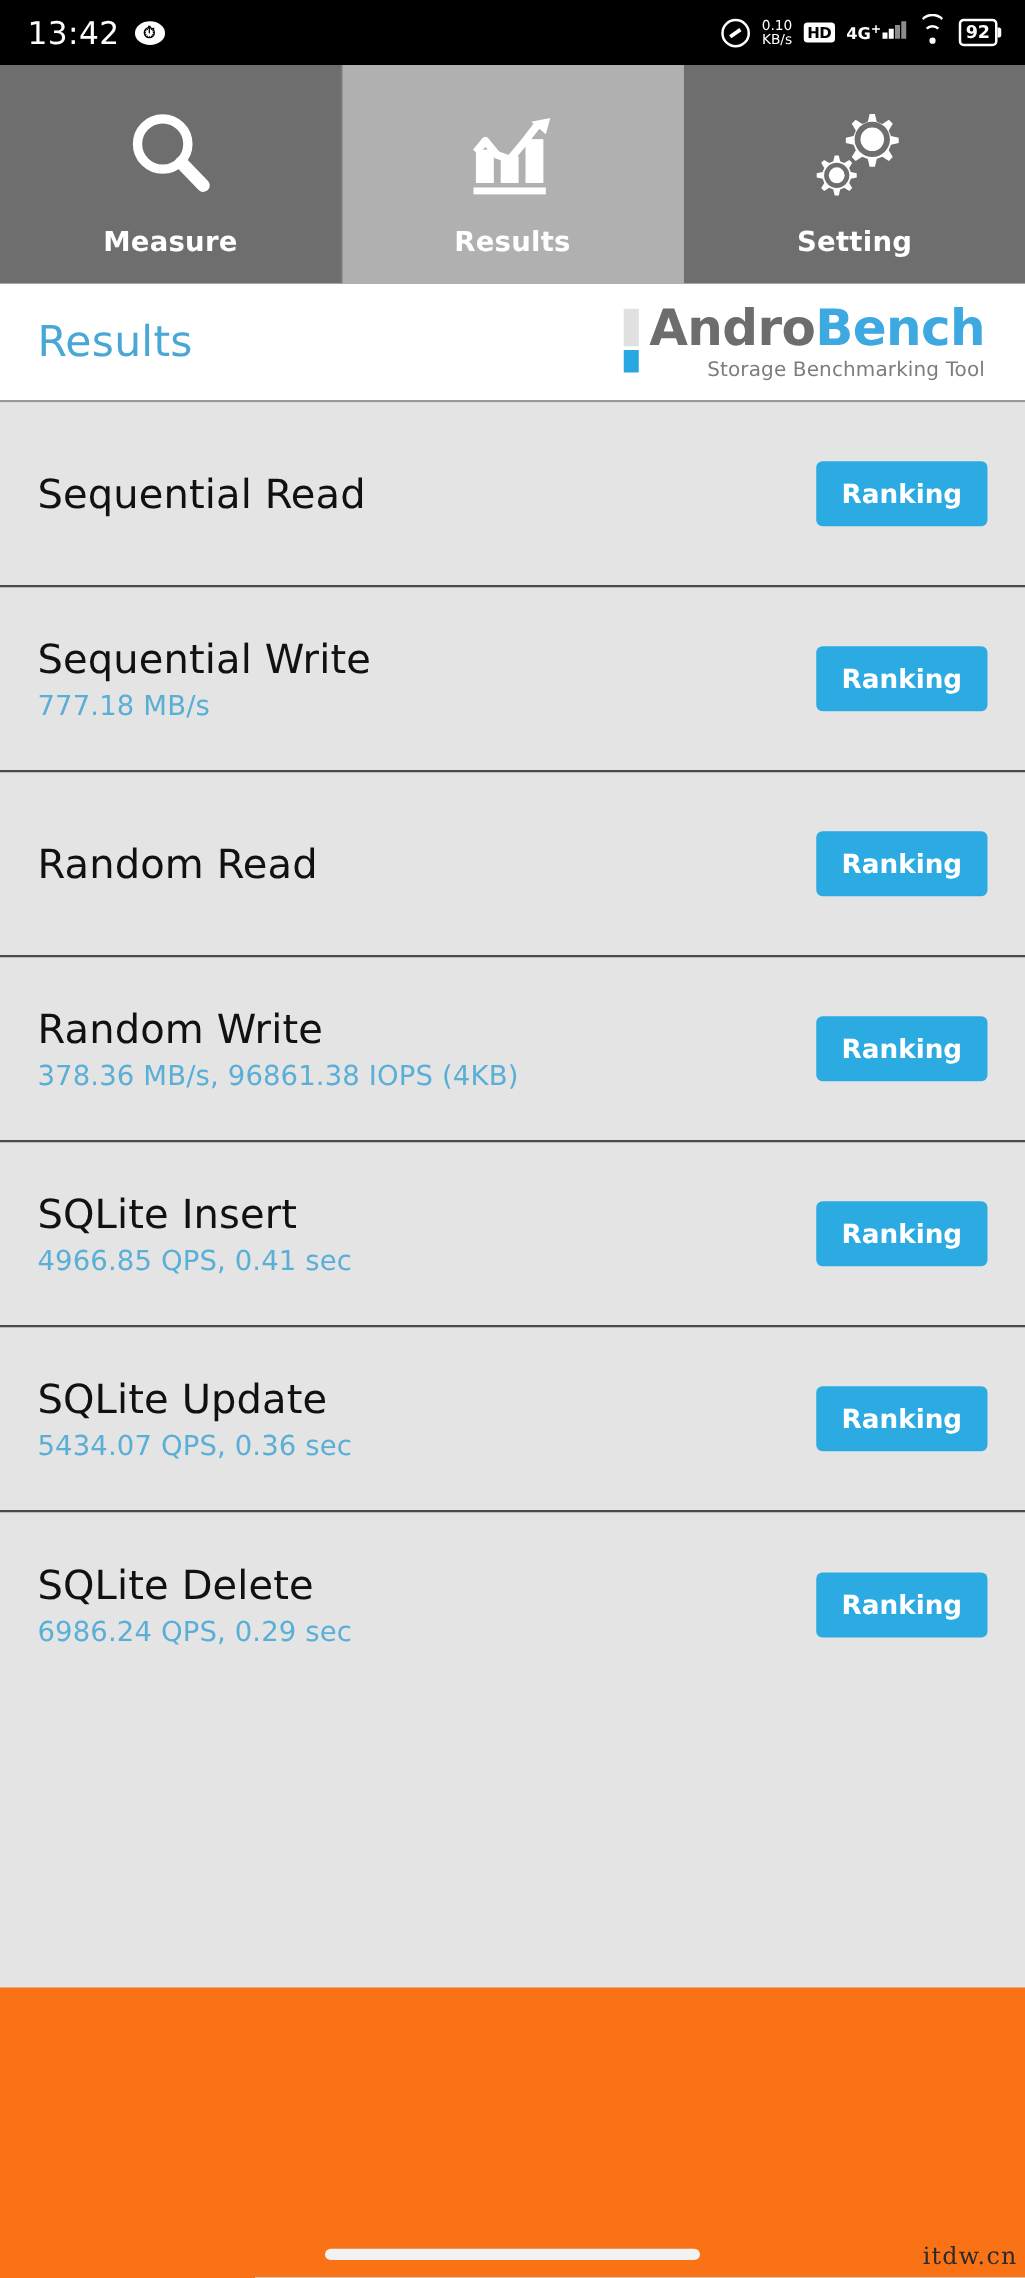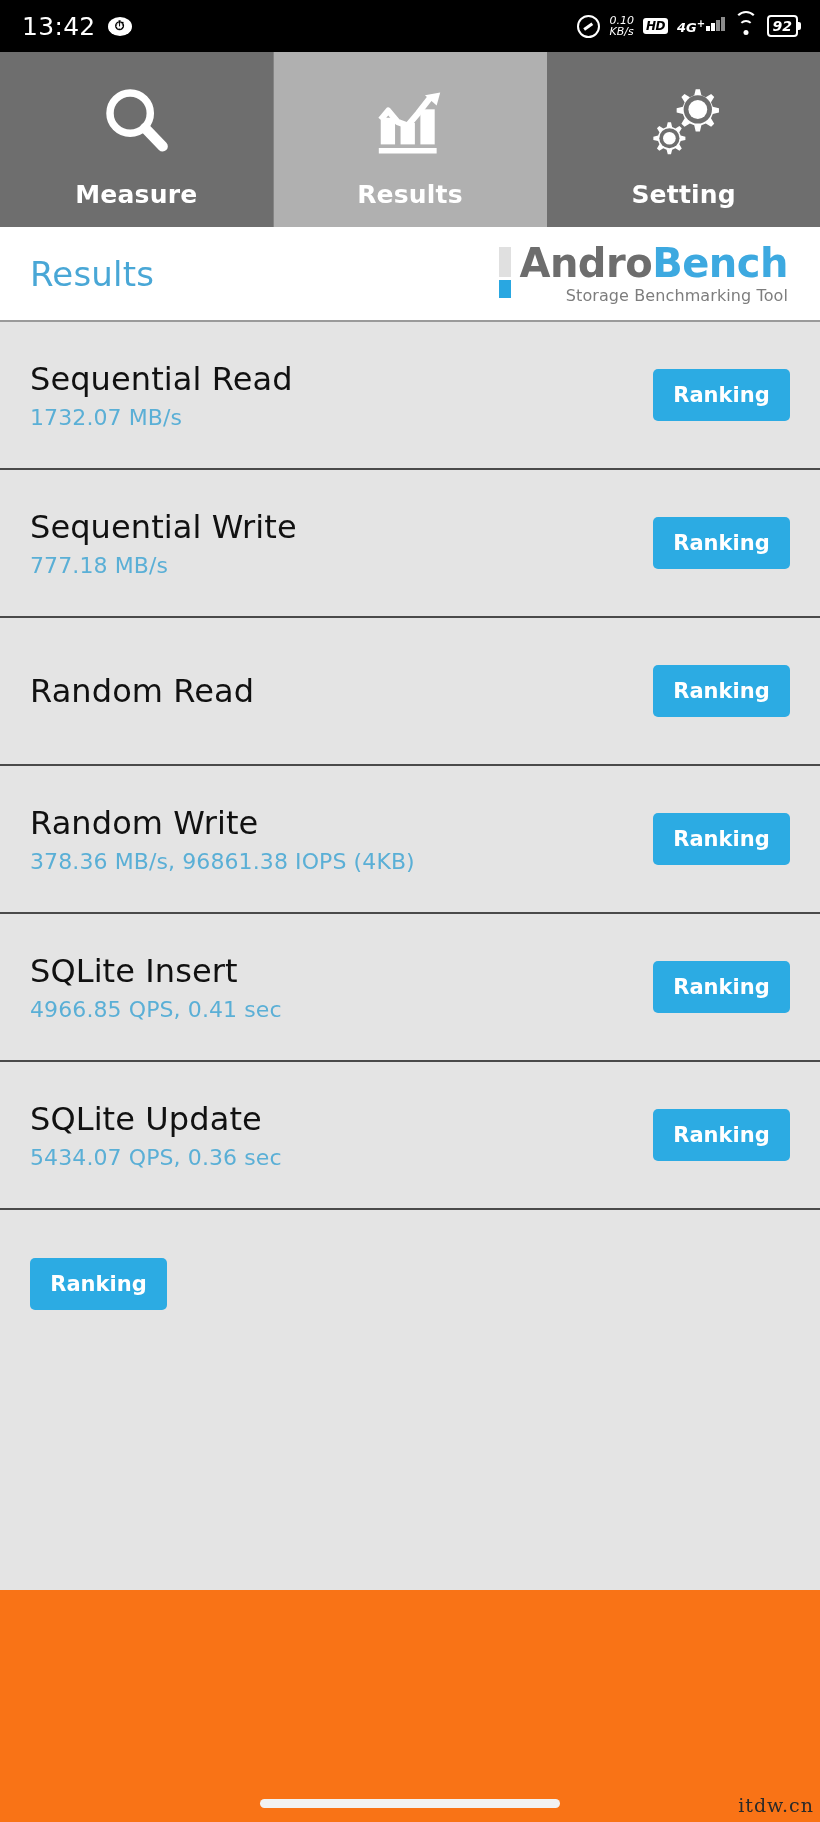--- a/index.html
+++ b/index.html
@@ -31,21 +31,21 @@
   }
   .sb-left { display: flex; align-items: center; gap: 12px; justify-content: flex-end; }
   .sb-clock { font-size: 25px; letter-spacing: .3px; font-family: "DejaVu Sans", sans-serif; }
   .sb-alarmicon {
     width: 24px; height: 19px; border-radius: 50%;
     background: #fff; color: #000; font-size: 13px;
     display: flex; align-items: center; justify-content: center;
     font-weight: bold;
   }
   .sb-spacer { flex: 1; }
-  .sb-right { display: flex; align-items: center; gap: 9px; font-style: italic; }
+  .sb-right { display: flex; align-items: center; gap: 9px; }
   .sb-speedicon {
     width: 23px; height: 23px; border-radius: 50%;
     border: 2.5px solid #fff; position: relative;
   }
   .sb-speedicon::after {
     content: ""; position: absolute; left: 5px; top: 11px;
     width: 10px; height: 2.5px; background: #fff;
     transform: rotate(-35deg); transform-origin: left center;
   }
   .sb-speed {
@@ -107,21 +107,21 @@
     border-right: 1px solid #848484;
     position: relative;
     padding-top: 8px;
   }
   .tab:last-child { border-right: none; }
   .tab.active { background: #b0b0b0; border-right-color: #b0b0b0; }
   .tab-icon {
     height: 86px; display: flex; align-items: center; justify-content: center;
   }
   .tab-label {
-    font-size: 25px;
+    font-size: 22px;
     font-weight: bold;
     letter-spacing: .2px;
     margin-top: 14px;
   }
 
   
   .header {
     background: #ffffff;
     height: 95px;
     flex: 0 0 95px;
@@ -294,21 +294,20 @@
         <div class="logo-sub">Storage Benchmarking Tool</div>
       </div>
     </div>
   </div>
 
   <div class="list">
 
     <div class="row">
       <div class="row-text">
         <span class="row-title">Sequential Read</span>
-        <span class="row-value">1732.07 MB/s</span>
       </div>
       <button class="rank-btn">Ranking</button>
     </div>
 
     <div class="row">
       <div class="row-text">
         <span class="row-title">Sequential Write</span>
         <span class="row-value">777.18 MB/s</span>
       </div>
       <button class="rank-btn">Ranking</button>
@@ -339,20 +338,24 @@
 
     <div class="row">
       <div class="row-text">
         <span class="row-title">SQLite Update</span>
         <span class="row-value">5434.07 QPS, 0.36 sec</span>
       </div>
       <button class="rank-btn">Ranking</button>
     </div>
 
     <div class="row" style="border-bottom:none;">
+      <div class="row-text">
+        <span class="row-title">SQLite Delete</span>
+        <span class="row-value">6986.24 QPS, 0.29 sec</span>
+      </div>
       <button class="rank-btn">Ranking</button>
     </div>
 
   </div>
 
   <div class="footer-area">
     <span class="watermark">itdw.cn</span>
     <div class="navpill"></div>
   </div>
 

